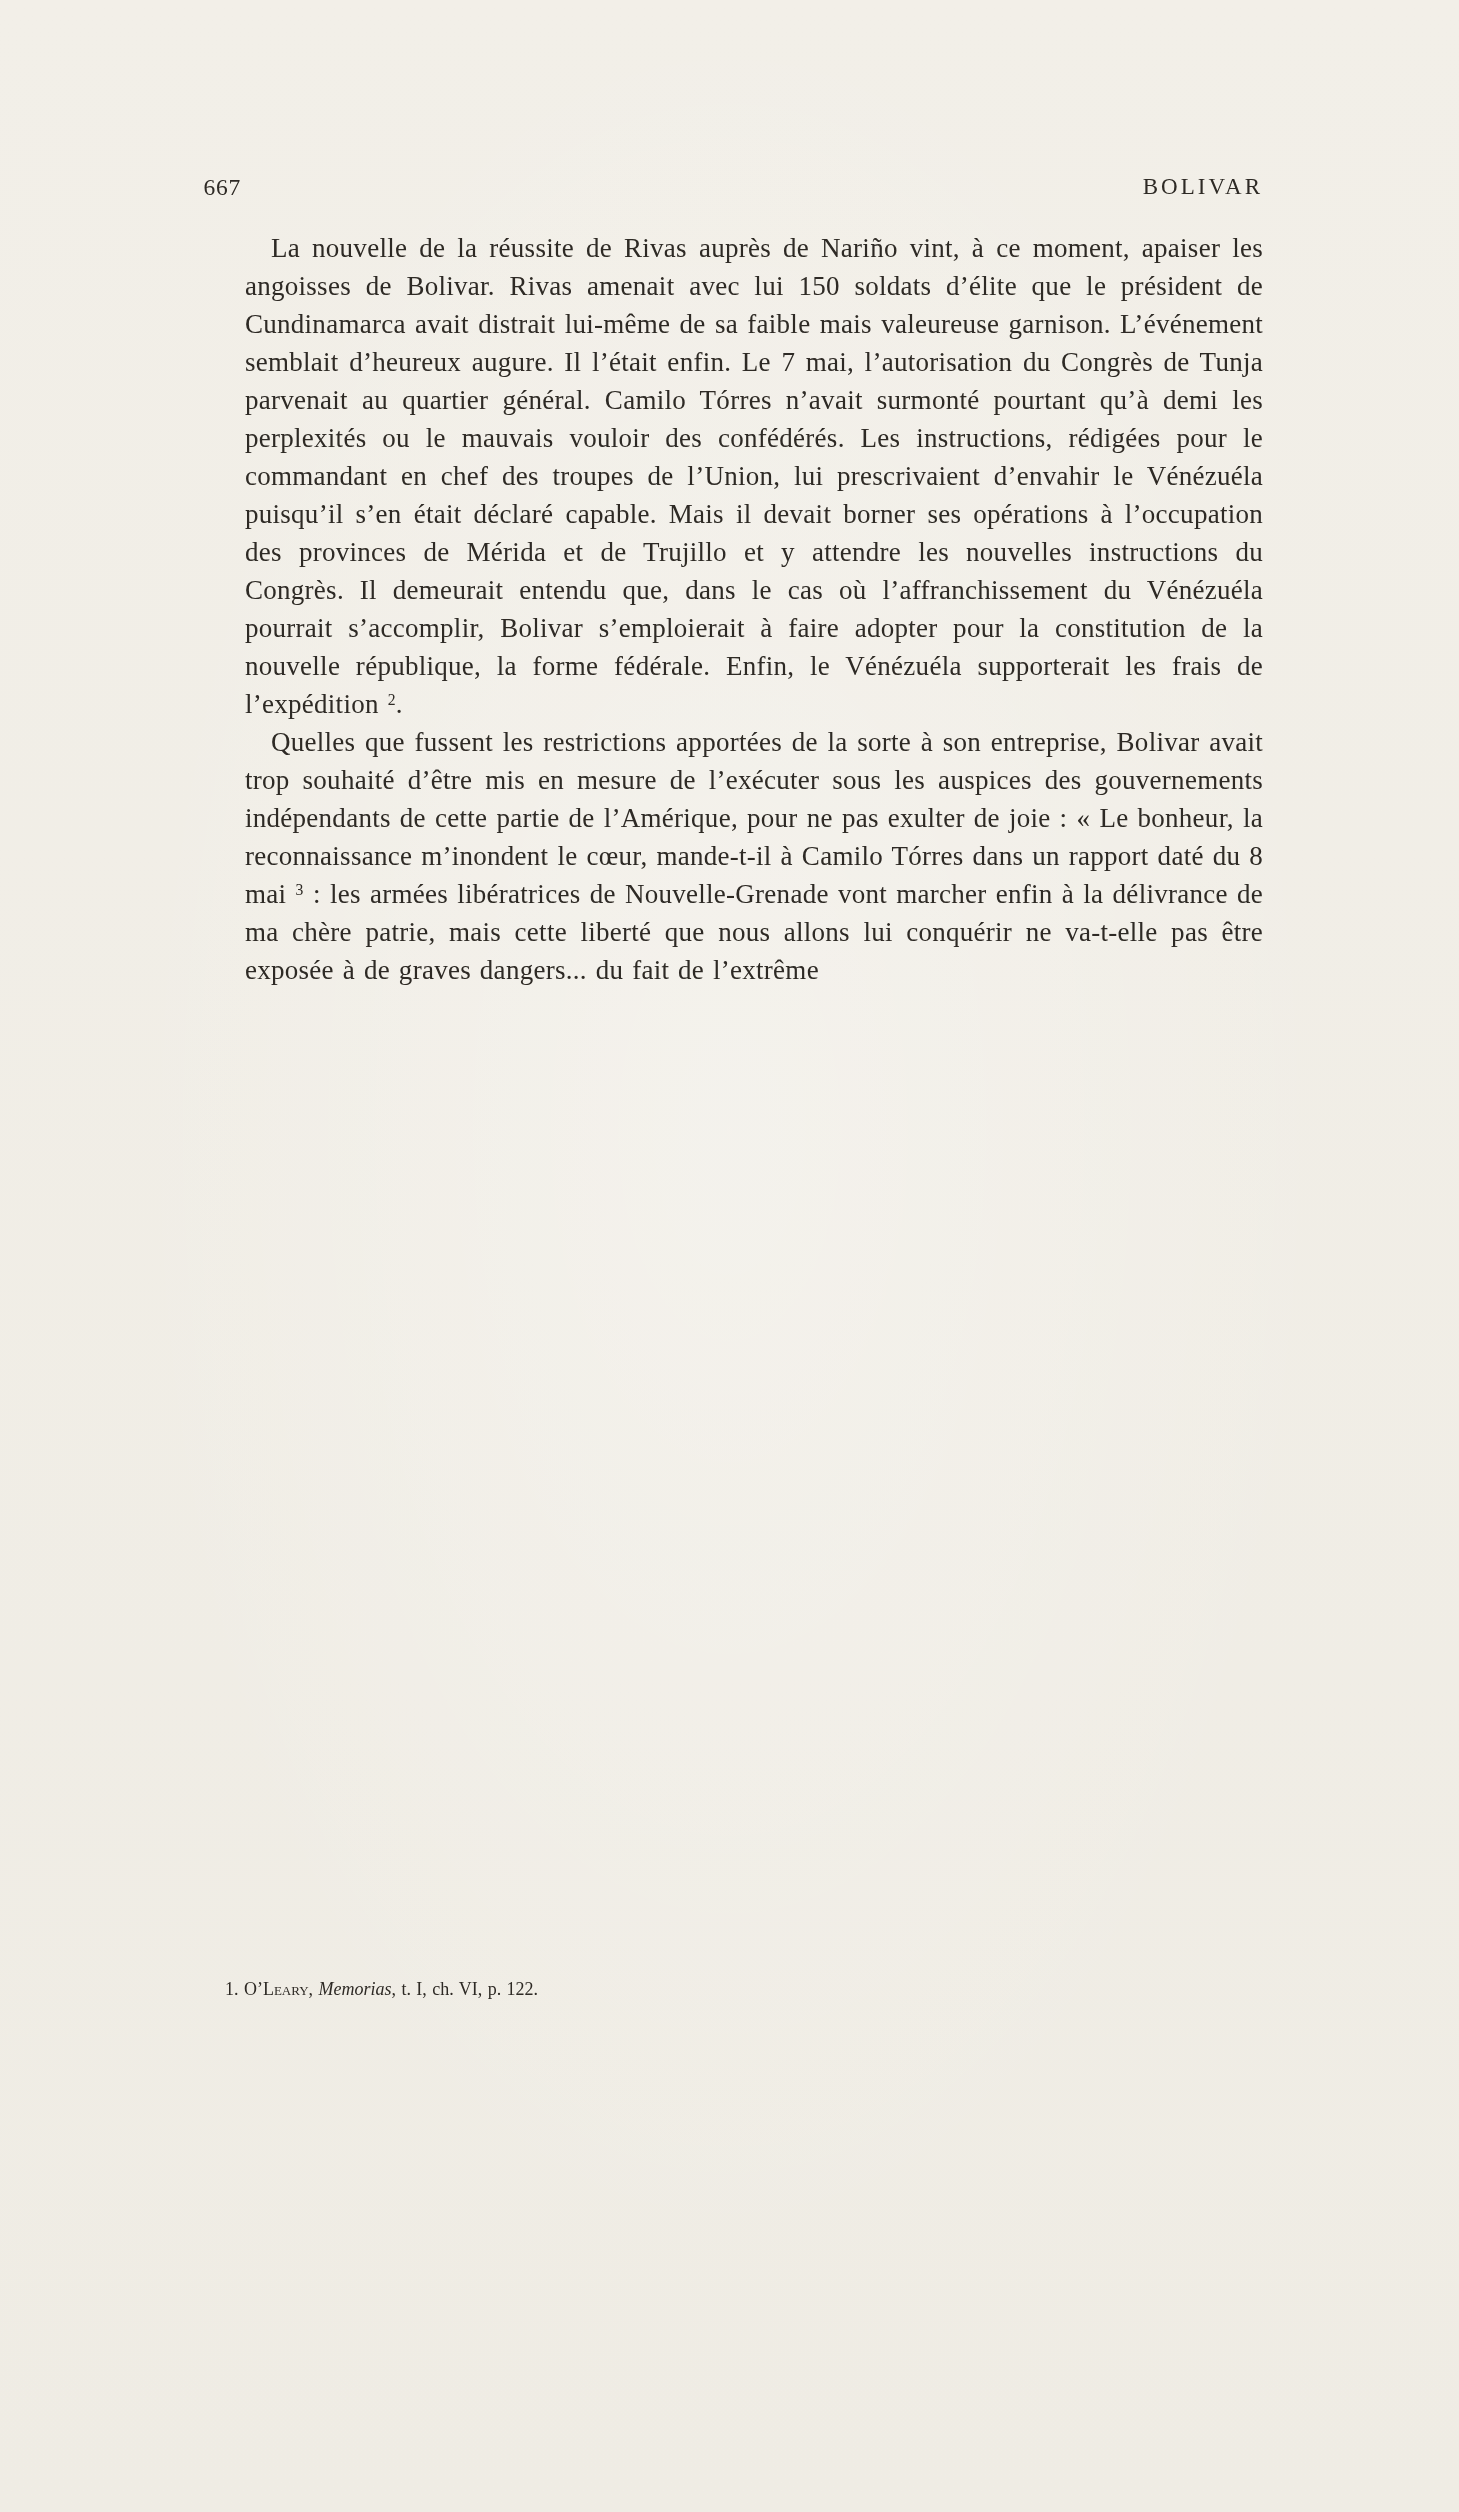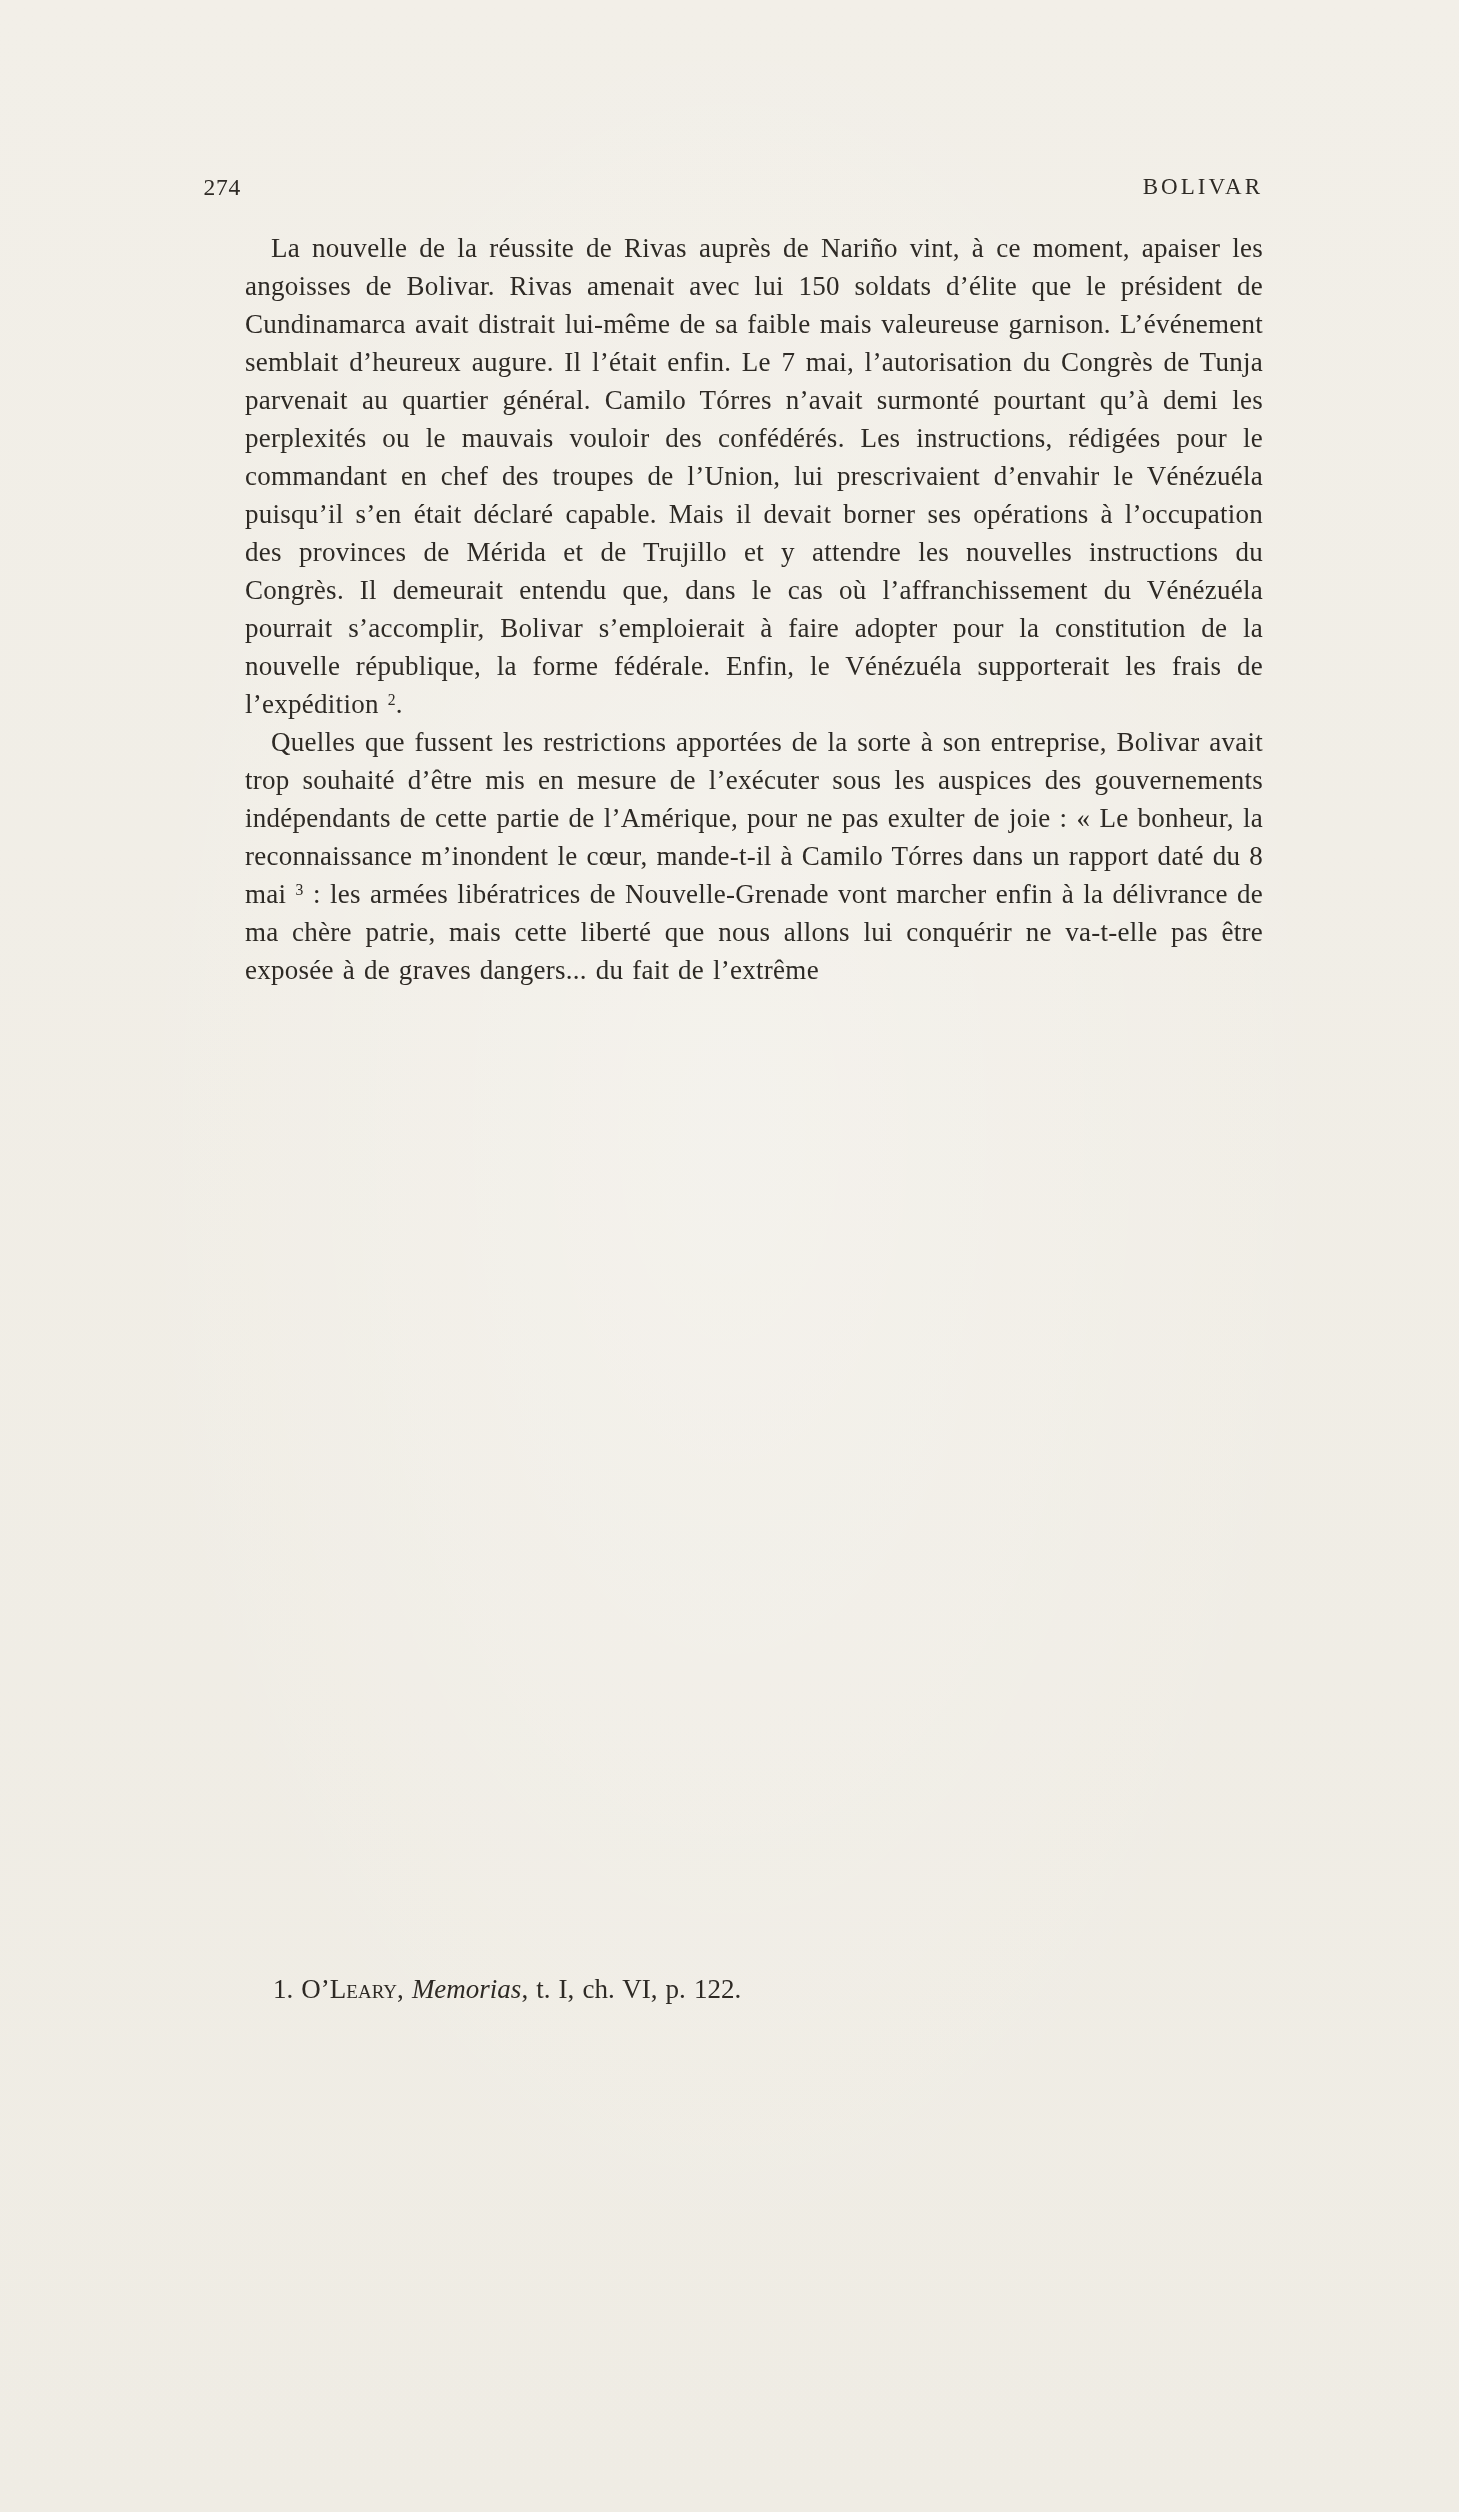--- a/index.html
+++ b/index.html
@@ -68,25 +68,24 @@
     line-height: 0;
     vertical-align: baseline;
     position: relative;
     top: -0.5em;
   }
   .footnotes {
     position: absolute;
     left: 202px;
     top: 1974px;
     width: 1061px;
-    font-size: 27px;
+    font-size: 18px;
     line-height: 30px;
     text-align: justify;
     word-spacing: 0.05em;
-    margin-left: 48px;
   }
   .footnote {
     margin: 0;
     text-indent: 23px;
   }
   .fn-author {
     font-variant: small-caps;
   }
   .fn-title {
     font-style: italic;
@@ -95,21 +94,21 @@
     font-weight: bold;
   }
 </style>
 </head>
 <body>
 
 <div class="page">
   <div class="content">
 
     <header class="page-header">
-      <span class="page-number">274</span>
+      <span class="page-number">667</span>
       <span class="running-title">BOLIVAR</span>
     </header>
 
     <main class="body-text">
 
 
       <p class="para indent"><span>La nouvelle de la réussite de Rivas auprès de Nariño vint, à ce moment, apaiser les angoisses de Bolivar. Rivas amenait avec lui 150 soldats d’élite que le président de Cundinamarca avait distrait lui-même de sa faible mais valeureuse garnison. L’événement semblait d’heureux augure. Il l’était enfin. Le 7 mai, l’autorisation du Congrès de Tunja parvenait au quartier général. Camilo Tórres n’avait surmonté pourtant qu’à demi les perplexités ou le mauvais vouloir des confédérés. Les instructions, rédigées pour le commandant en chef des troupes de l’Union, lui prescrivaient d’envahir le Vénézuéla puisqu’il s’en était déclaré capable. Mais il devait borner ses opérations à l’occupation des provinces de Mérida et de Trujillo et y attendre les nouvelles instructions du Congrès. Il demeurait entendu que, dans le cas où l’affranchissement du Vénézuéla pourrait s’accomplir, Bolivar s’emploierait à faire adopter pour la constitution de la nouvelle république, la forme fédérale. Enfin, le Vénézuéla supporterait les frais de l’expédition </span><sup class="fnref">2</sup><span>.</span></p>
 
       <p class="para indent"><span>Quelles que fussent les restrictions apportées de la sorte à son entreprise, Bolivar avait trop souhaité d’être mis en mesure de l’exécuter sous les auspices des gouvernements indépendants de cette partie de l’Amérique, pour ne pas exulter de joie : « Le bonheur, la reconnaissance m’inondent le cœur, mande-t-il à Camilo Tórres dans un rapport daté du 8 mai </span><sup class="fnref">3</sup><span> : les armées libératrices de Nouvelle-Grenade vont marcher enfin à la délivrance de ma chère patrie, mais cette liberté que nous allons lui conquérir ne va-t-elle pas être exposée à de graves dangers... du fait de l’extrême</span></p>
 

